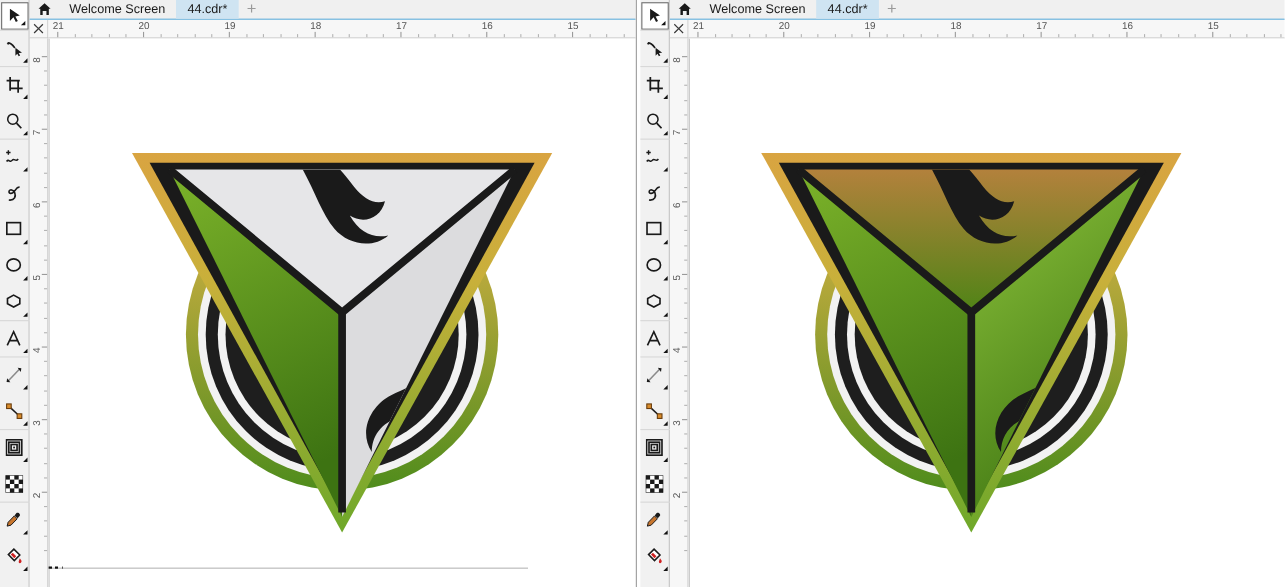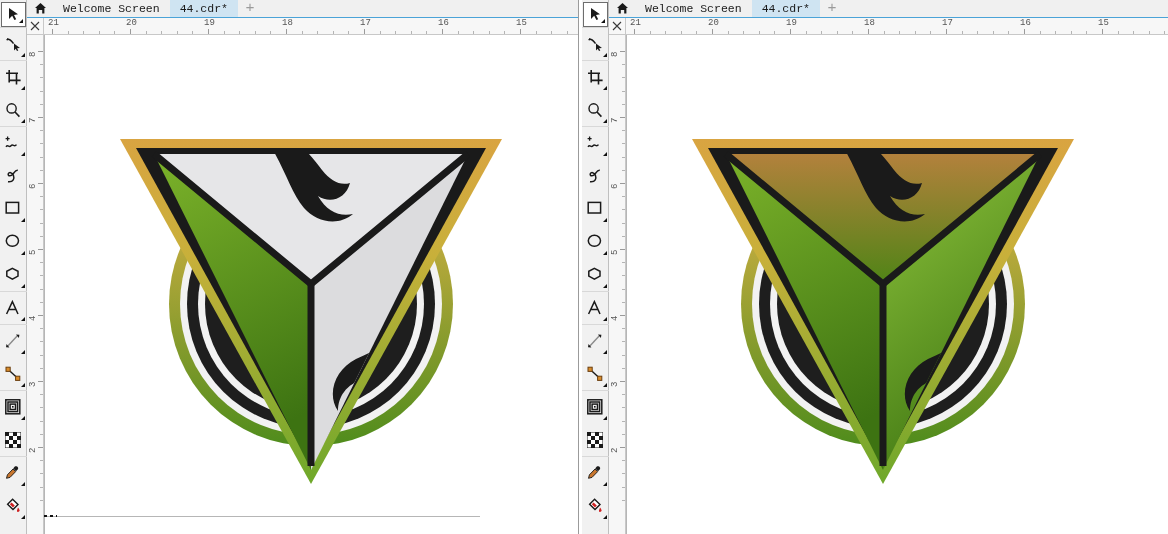--- a/index.html
+++ b/index.html
@@ -1,21 +1,21 @@
 <!DOCTYPE html>
 <html><head>
 <meta charset="utf-8">
 <style>
   * { box-sizing: border-box; margin:0; padding:0; }
   html, body {
     width:1168px; height:534px; overflow:hidden;
     background:#fff;
     font-family:"Liberation Sans", sans-serif;
   }
-  .app { position:relative; width:937px; height:534px; display:flex;font-family:Liberation Mono, monospace; }
+  .app { position:relative; width:937px; height:534px; display:flex; }
 
   
   .pane { position:relative; height:534px; overflow:hidden; background:#fff; flex:0 0 auto; }
   .pane.left  { width:578px; }
   .pane.divider { width:4px; background:#ffffff; border-left:1px solid #9b9b9b; flex:0 0 auto;}
   .pane.right { width:586px; }
 
   
   .toolbox {
     position:absolute; left:0; top:0; width:27px; height:534px;

